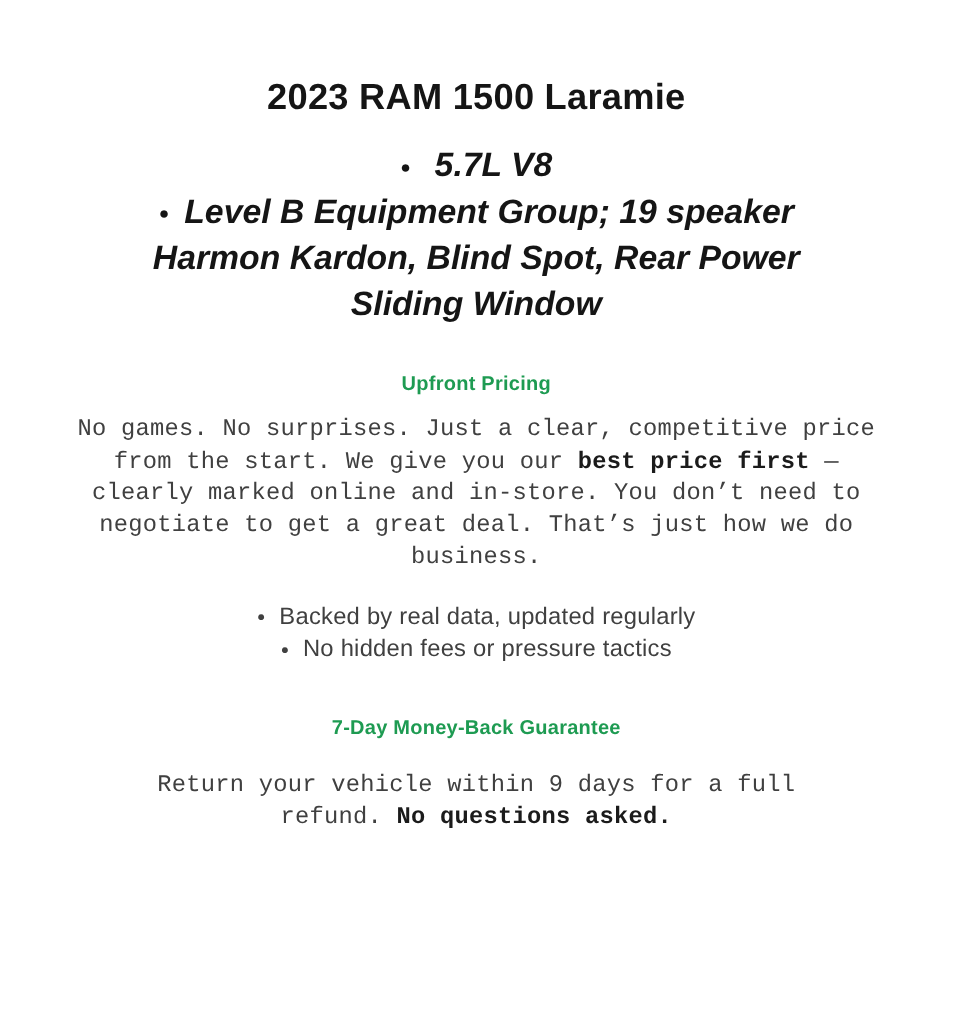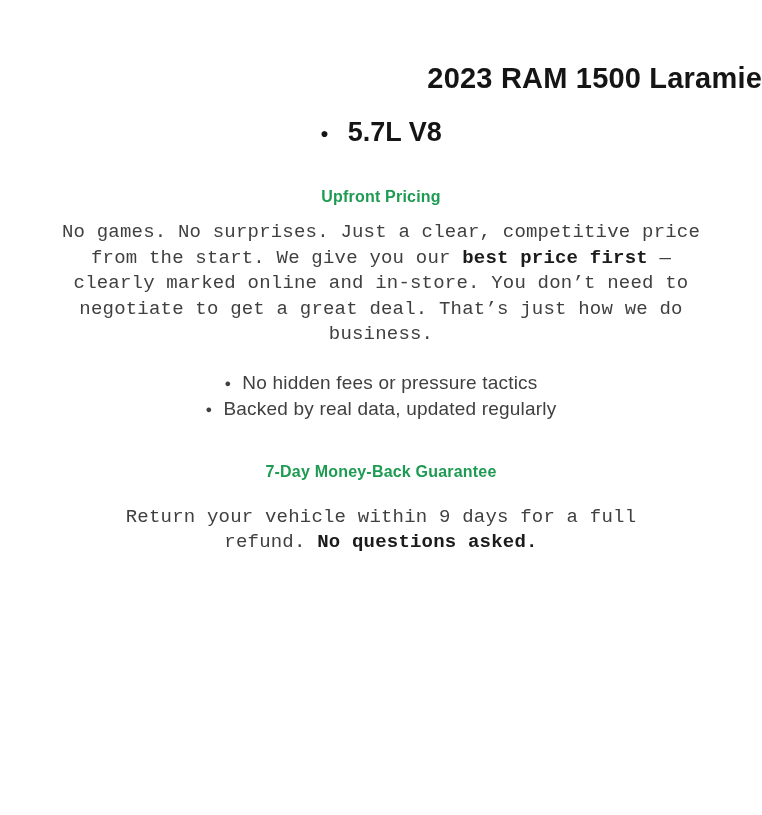--- a/index.html
+++ b/index.html
@@ -12,37 +12,38 @@
     height: 815px;
     box-sizing: border-box;
     margin: 0 auto;
     background: #ffffff;
     padding-top: 58px;
     font-family: "Liberation Sans", sans-serif;
     overflow: hidden;
   }
   .vehicle-title {
     margin: 0 0 16px 0;
-    text-align: right;
+    text-align: center;
     font-size: 29px;
     line-height: 40px;
     font-weight: 700;
     color: #151515;
     letter-spacing: 0.2px;
   }
   .features {
     list-style: none;
     margin: 0 auto 30px auto;
     padding: 0;
     max-width: 600px;
     text-align: center;
     font-size: 27px;
     line-height: 37px;
     font-weight: 700;
     color: #151515;
+    font-style: italic;
   }
   .dot {
     display: inline-block;
     font-size: 14px;
     vertical-align: 3px;
     margin-right: 12px;
     line-height: 1;
   }
   .features .wide-gap {
     margin-right: 19px;
@@ -96,29 +97,30 @@
 </style>
 </head>
 <body>
 
 <div class="page">
 
   <h1 class="vehicle-title">2023 RAM 1500 Laramie</h1>
 
   <ul class="features">
     <li><span class="dot wide-gap">●</span><span>5.7L V8</span></li>
+    <li><span class="dot">●</span><span>Level B Equipment Group; 19 speaker Harmon Kardon, Blind Spot, Rear Power Sliding Window</span></li>
   </ul>
 
   <h2 class="section-heading">Upfront Pricing</h2>
 
   <p class="body-text"><span>No games. No surprises. Just a clear, competitive price from the start. We give you our </span><strong>best price first</strong><span> — clearly marked online and in-store. You don’t need to negotiate to get a great deal. That’s just how we do business.</span></p>
 
   <ul class="gray-bullets">
+    <li><span class="dot">●</span><span>Backed by real data, updated regularly</span></li>
     <li><span class="dot">●</span><span>No hidden fees or pressure tactics</span></li>
-    <li><span class="dot">●</span><span>Backed by real data, updated regularly</span></li>
   </ul>
 
   <h2 class="section-heading guarantee-heading">7-Day Money-Back Guarantee</h2>
 
 
   <p class="body-text guarantee-line2"><span>Return your vehicle within 9 days for a full refund. </span><strong>No questions asked.</strong></p>
 
 </div>
 
 </body></html>

